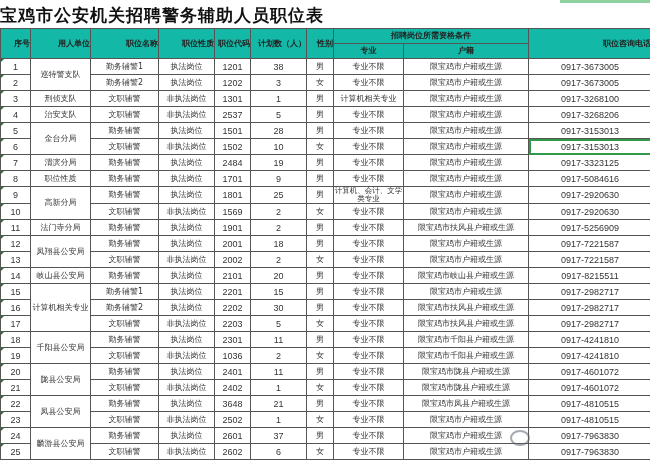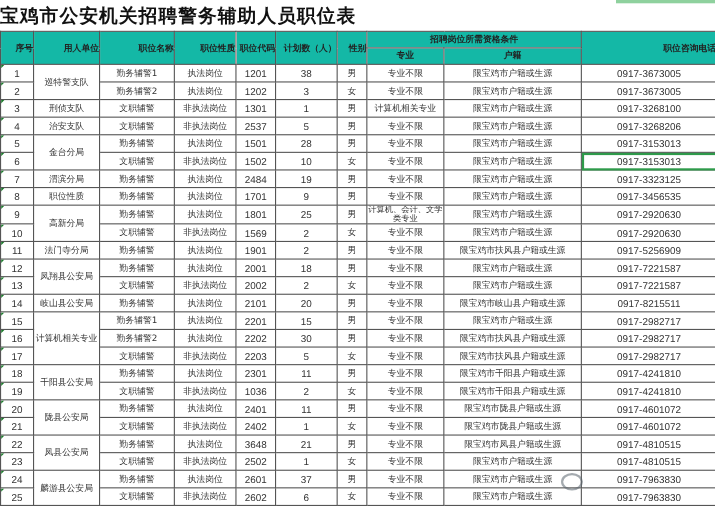--- a/index.html
+++ b/index.html
@@ -155,21 +155,21 @@
       <tr>
         <td class="num seq">8</td>
         <td rowspan="1">职位性质</td>
         <td>勤务辅警</td>
         <td>执法岗位</td>
         <td class="num">1701</td>
         <td class="num">9</td>
         <td>男</td>
         <td>专业不限</td>
         <td>限宝鸡市户籍或生源</td>
-        <td class="num">0917-3456535</td>
+        <td class="num">0917-5084616</td>
       </tr>
       <tr>
         <td class="num seq">9</td>
         <td rowspan="2">高新分局</td>
         <td>勤务辅警</td>
         <td>执法岗位</td>
         <td class="num">1801</td>
         <td class="num">25</td>
         <td>男</td>
         <td class="wrap">计算机、会计、文学类专业</td>

